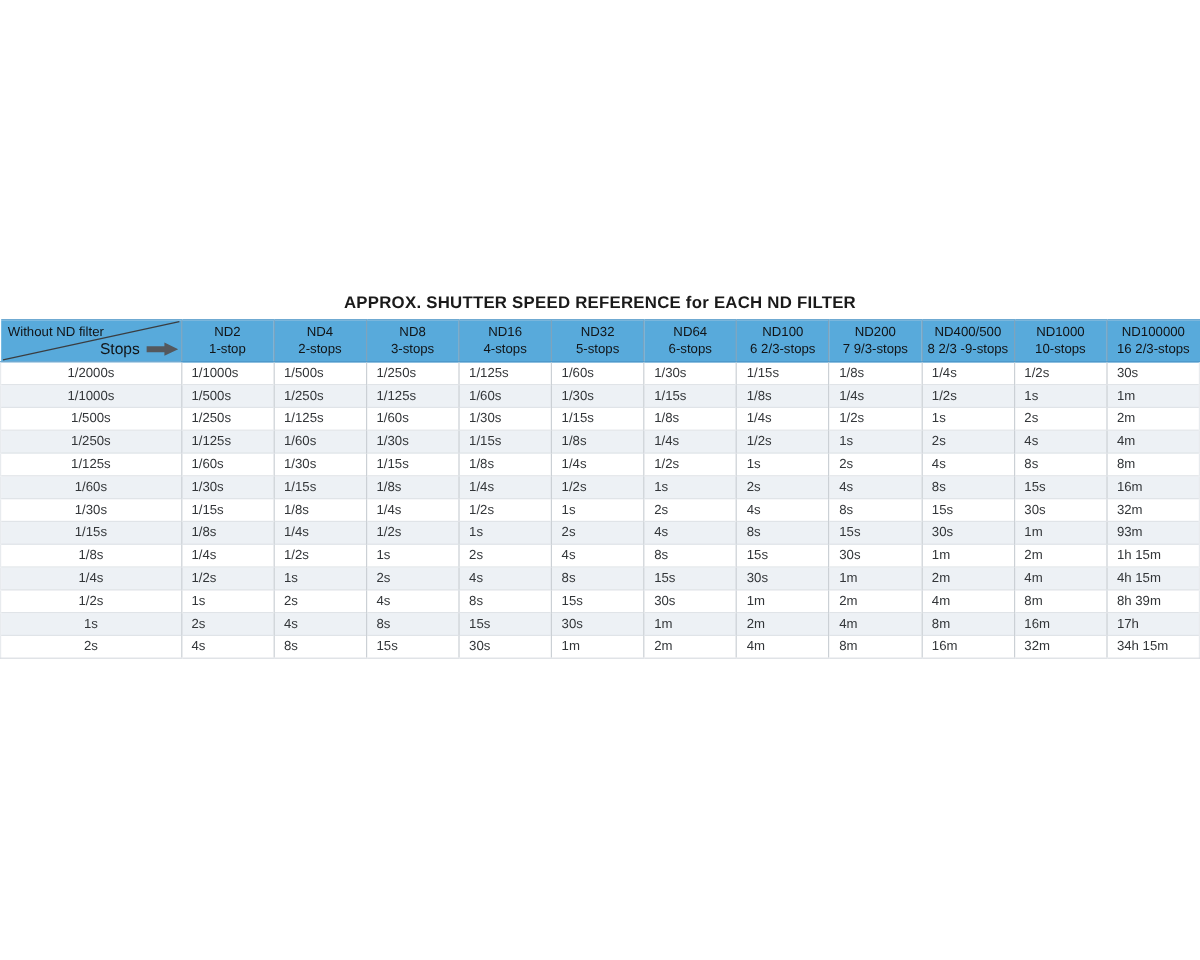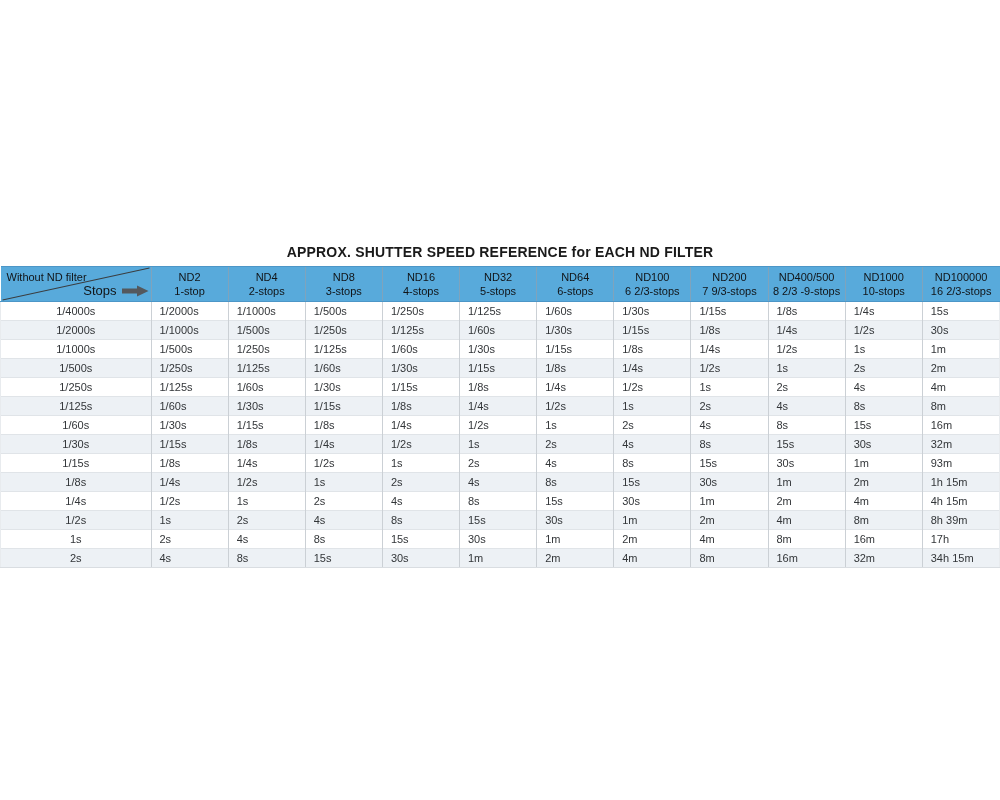--- a/index.html
+++ b/index.html
@@ -119,34 +119,20 @@
           <div class="col-stops">10-stops</div>
         </th>
         <th>
           <div class="col-filter">ND100000</div>
           <div class="col-stops">16 2/3-stops</div>
         </th>
       </tr>
   </thead>
   <tbody id="table-body">
 
-  <tr>
-        <td class="base-cell">1/4000s</td>
-        <td>1/2000s</td>
-        <td>1/1000s</td>
-        <td>1/500s</td>
-        <td>1/250s</td>
-        <td>1/125s</td>
-        <td>1/60s</td>
-        <td>1/30s</td>
-        <td>1/15s</td>
-        <td>1/8s</td>
-        <td>1/4s</td>
-        <td>15s</td>
-      </tr>
       <tr>
         <td class="base-cell">1/2000s</td>
         <td>1/1000s</td>
         <td>1/500s</td>
         <td>1/250s</td>
         <td>1/125s</td>
         <td>1/60s</td>
         <td>1/30s</td>
         <td>1/15s</td>
         <td>1/8s</td>

